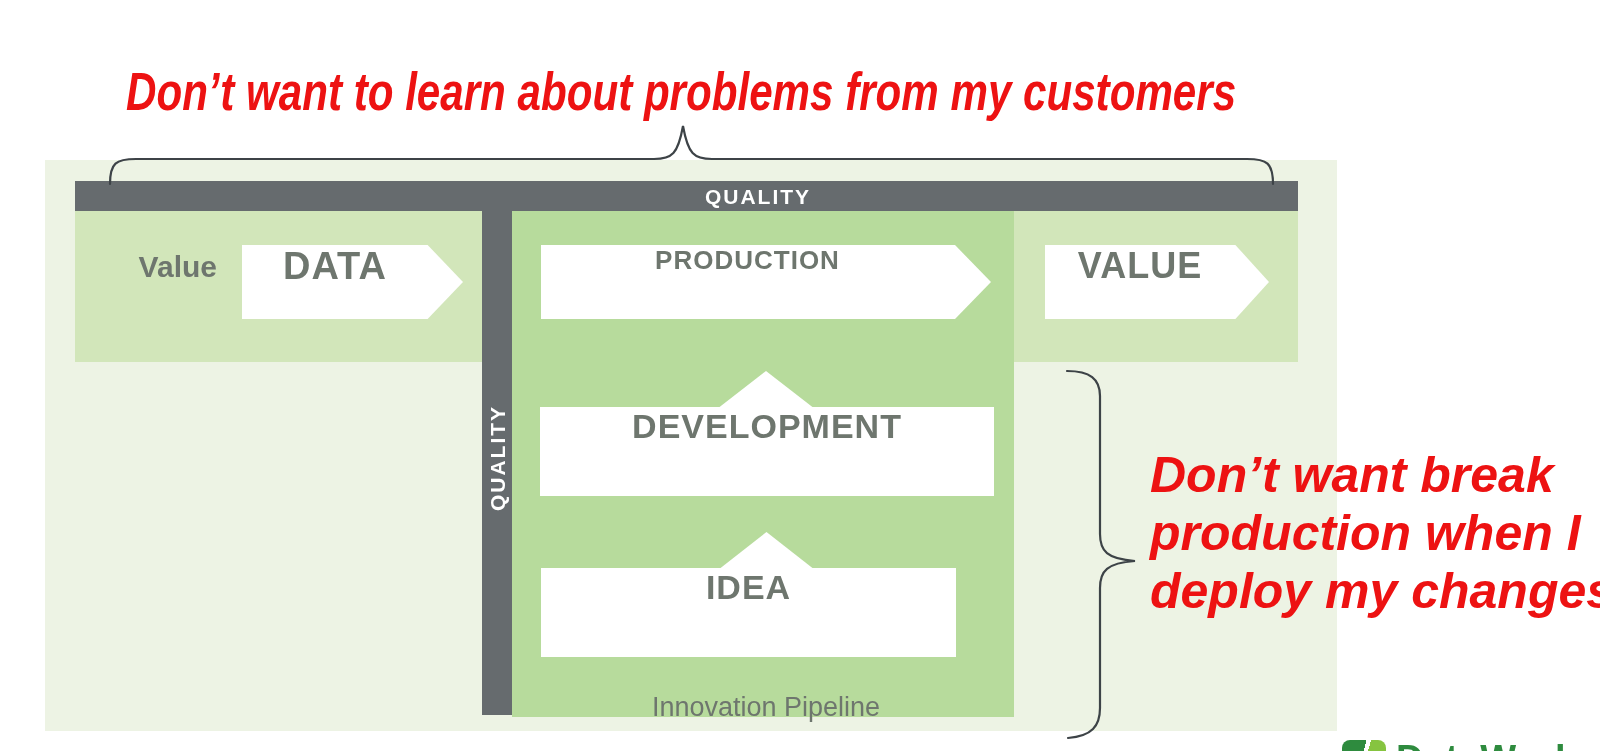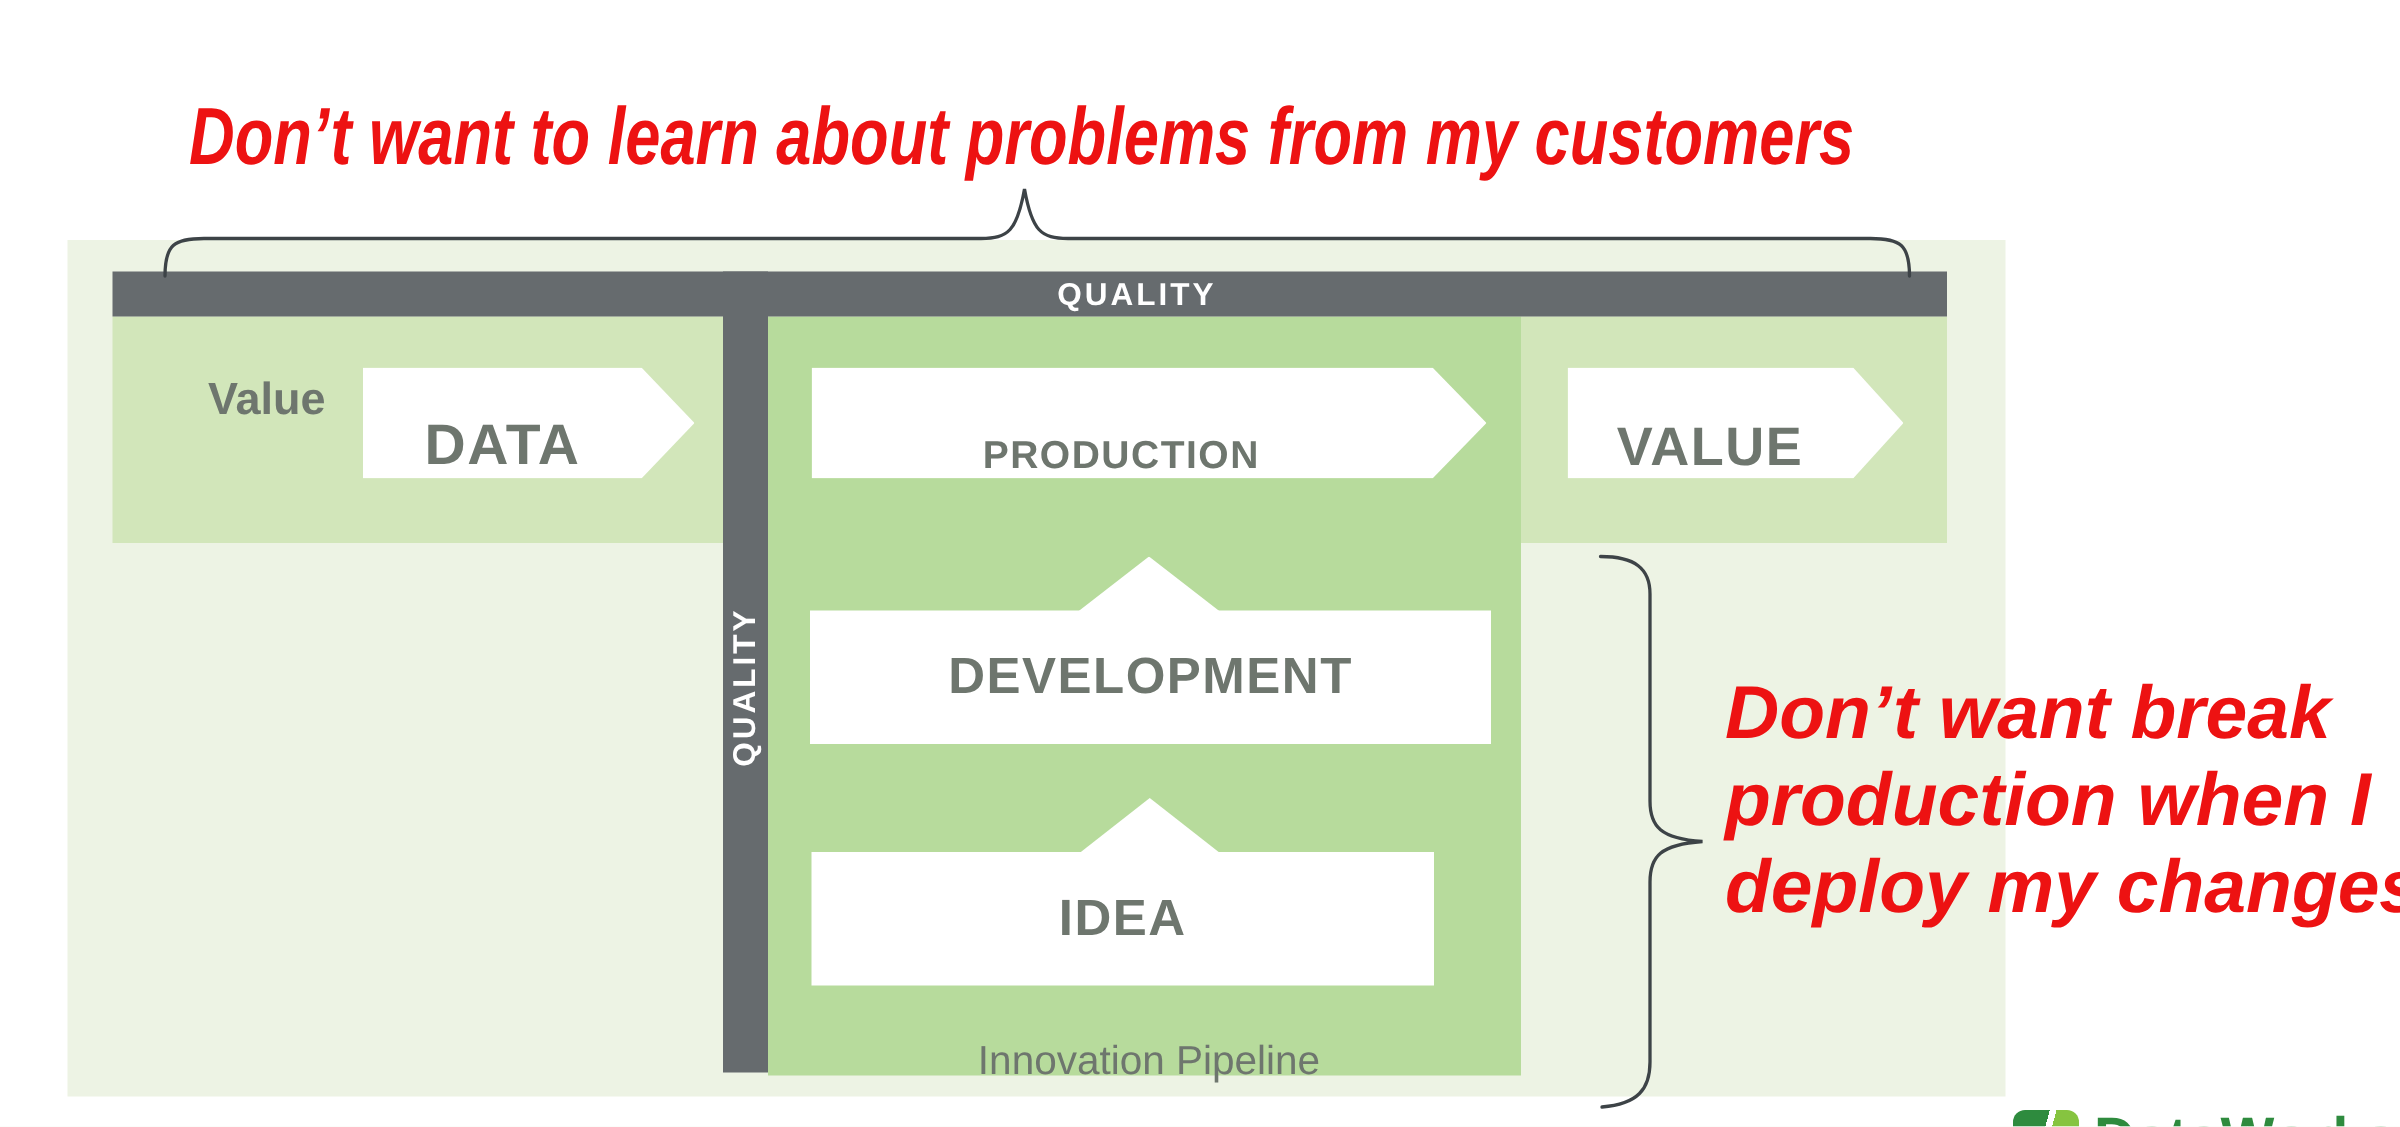--- a/index.html
+++ b/index.html
@@ -36,29 +36,29 @@
     color:#fff;font-size:21px;font-weight:600;letter-spacing:2px;
     transform:rotate(-90deg);transform-origin:center;
   }
   
   .vp-label{
     left:75px;top:246px;width:142px;text-align:right;
     color:var(--label_gray);font-size:30px;font-weight:700;line-height:42px;
   }
   
   .arrow{
-    background:#fff;height:74px;top:245px;display:flex;align-items:flex-end;justify-content:center;
+    background:#fff;height:74px;top:245px;display:flex;align-items:flex-start;justify-content:center;
     color:var(--label_gray);font-weight:600;letter-spacing:1px;
   }
   .arrow-data{left:242px;width:221px;clip-path:polygon(0 0,84% 0,100% 50%,84% 100%,0 100%);padding-right:35px;box-sizing:border-box;font-size:38px;}
   .arrow-production{left:541px;width:450px;clip-path:polygon(0 0,92% 0,100% 50%,92% 100%,0 100%);padding-right:37px;box-sizing:border-box;font-size:26px;}
   .arrow-value{left:1045px;width:224px;clip-path:polygon(0 0,85% 0,100% 50%,85% 100%,0 100%);padding-right:34px;box-sizing:border-box;font-size:36px;}
   
   .stage-box{
-    background:#fff;height:89px;display:flex;align-items:center;justify-content:center;
+    background:#fff;height:89px;display:flex;justify-content:center;
     color:var(--label_gray);font-weight:600;letter-spacing:1px;font-size:34px;
   }
   .box-development{left:540px;top:407px;width:454px;}
   .box-idea{left:541px;top:568px;width:415px;}
   .chevron{background:#fff;clip-path:polygon(50% 0,100% 100%,0 100%);}
   .chev-development{left:717px;top:371px;width:98px;height:38px;}
   .chev-idea{left:718px;top:532px;width:97px;height:38px;}
   .innovation-label{
     left:516px;top:692px;width:500px;text-align:center;
     color:var(--label_gray);font-size:27px;font-weight:400;

